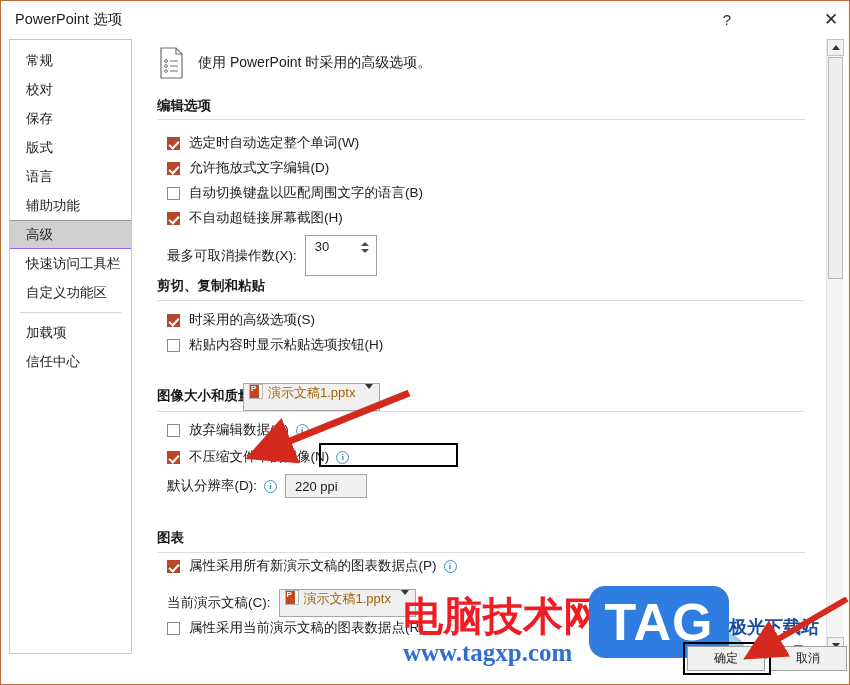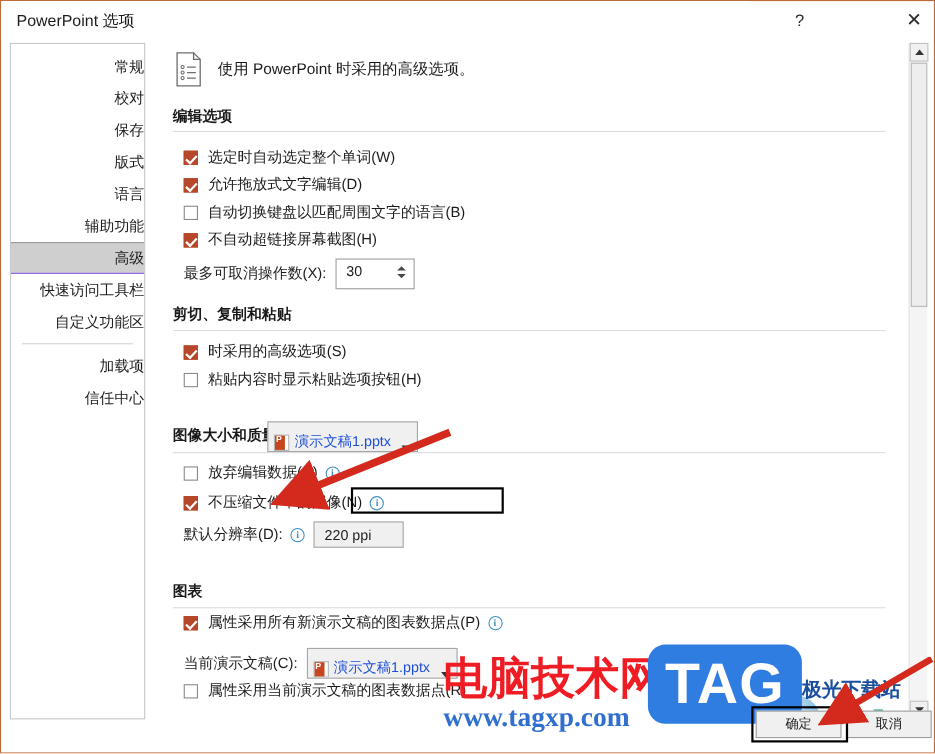--- a/index.html
+++ b/index.html
@@ -41,21 +41,21 @@
     width: 123px; height: 615px;
     background: #ffffff;
     border: 1px solid #c8c8c8;
     padding-top: 6px;
   }
   .nav-item {
     position: relative;
     height: 29px; line-height: 29px;
     padding-left: 16px;
     font-size: 13.5px; color: #1d1d1d;
-    white-space: nowrap; cursor: default; text-align: right;
+    white-space: nowrap; cursor: default;
   }
   .nav-item.selected {
     background: #cfcfcf;
     border-top: 1px solid #9a9a9a;
     border-bottom: 1px solid #8b5cf6;
     line-height: 27px;
   }
   .nav-sep {
     height: 1px; background: #d4d4d4;
     margin: 5px 10px 5px 10px;
@@ -108,39 +108,39 @@
   .info {
     display: inline-flex; align-items: center; justify-content: center;
     width: 13px; height: 13px; border-radius: 50%;
     border: 1px solid #3c8fc4; color: #3c8fc4;
     font-size: 9px; font-weight: bold;
     margin-left: 7px; font-family: "Liberation Serif", serif;
   }
 
   
   .spin {
-    width: 72px; height: 28px; border: 1px solid #9e9e9e; background: #fff;
+    width: 72px; height: 41px; border: 1px solid #9e9e9e; background: #fff;
     position: relative; margin-left: 8px;
   }
   .spin .val {
     position: absolute; left: 9px; top: 3px; font-size: 13px; color: #1b1b1b;
   }
   .spin .arrows {
     position: absolute; right: 5px; top: 1px; width: 10px; height: 21px;
     display: flex; flex-direction: column; justify-content: center; gap: 3px;
   }
   .ar { width: 0; height: 0; border-left: 4px solid transparent; border-right: 4px solid transparent; }
   .ar.up { border-bottom: 4px solid #4a4a4a; }
   .ar.dn { border-top: 4px solid #4a4a4a; }
 
   
   .dd {
     height: 28px; border: 1px solid #a6a6a6; background: #f0f0f0;
-    display: flex; align-items: flex-end; padding: 0 6px 0 5px;
-    font-size: 13px; color: #1d4ed8;
+    display: flex; align-items: flex-start; padding: 0 6px 0 5px;
+    font-size: 13px; color: #a16207;
   }
   .dd .cap { margin: 0 10px 0 5px; }
   .dd .chev {
     width: 0; height: 0;
     border-left: 4px solid transparent; border-right: 4px solid transparent;
     border-top: 5px solid #333;
   }
   .ppt-ico {
     width: 14px; height: 15px; flex: 0 0 14px;
     background: #ffffff; border: 1px solid #b5b5b5; position: relative;

